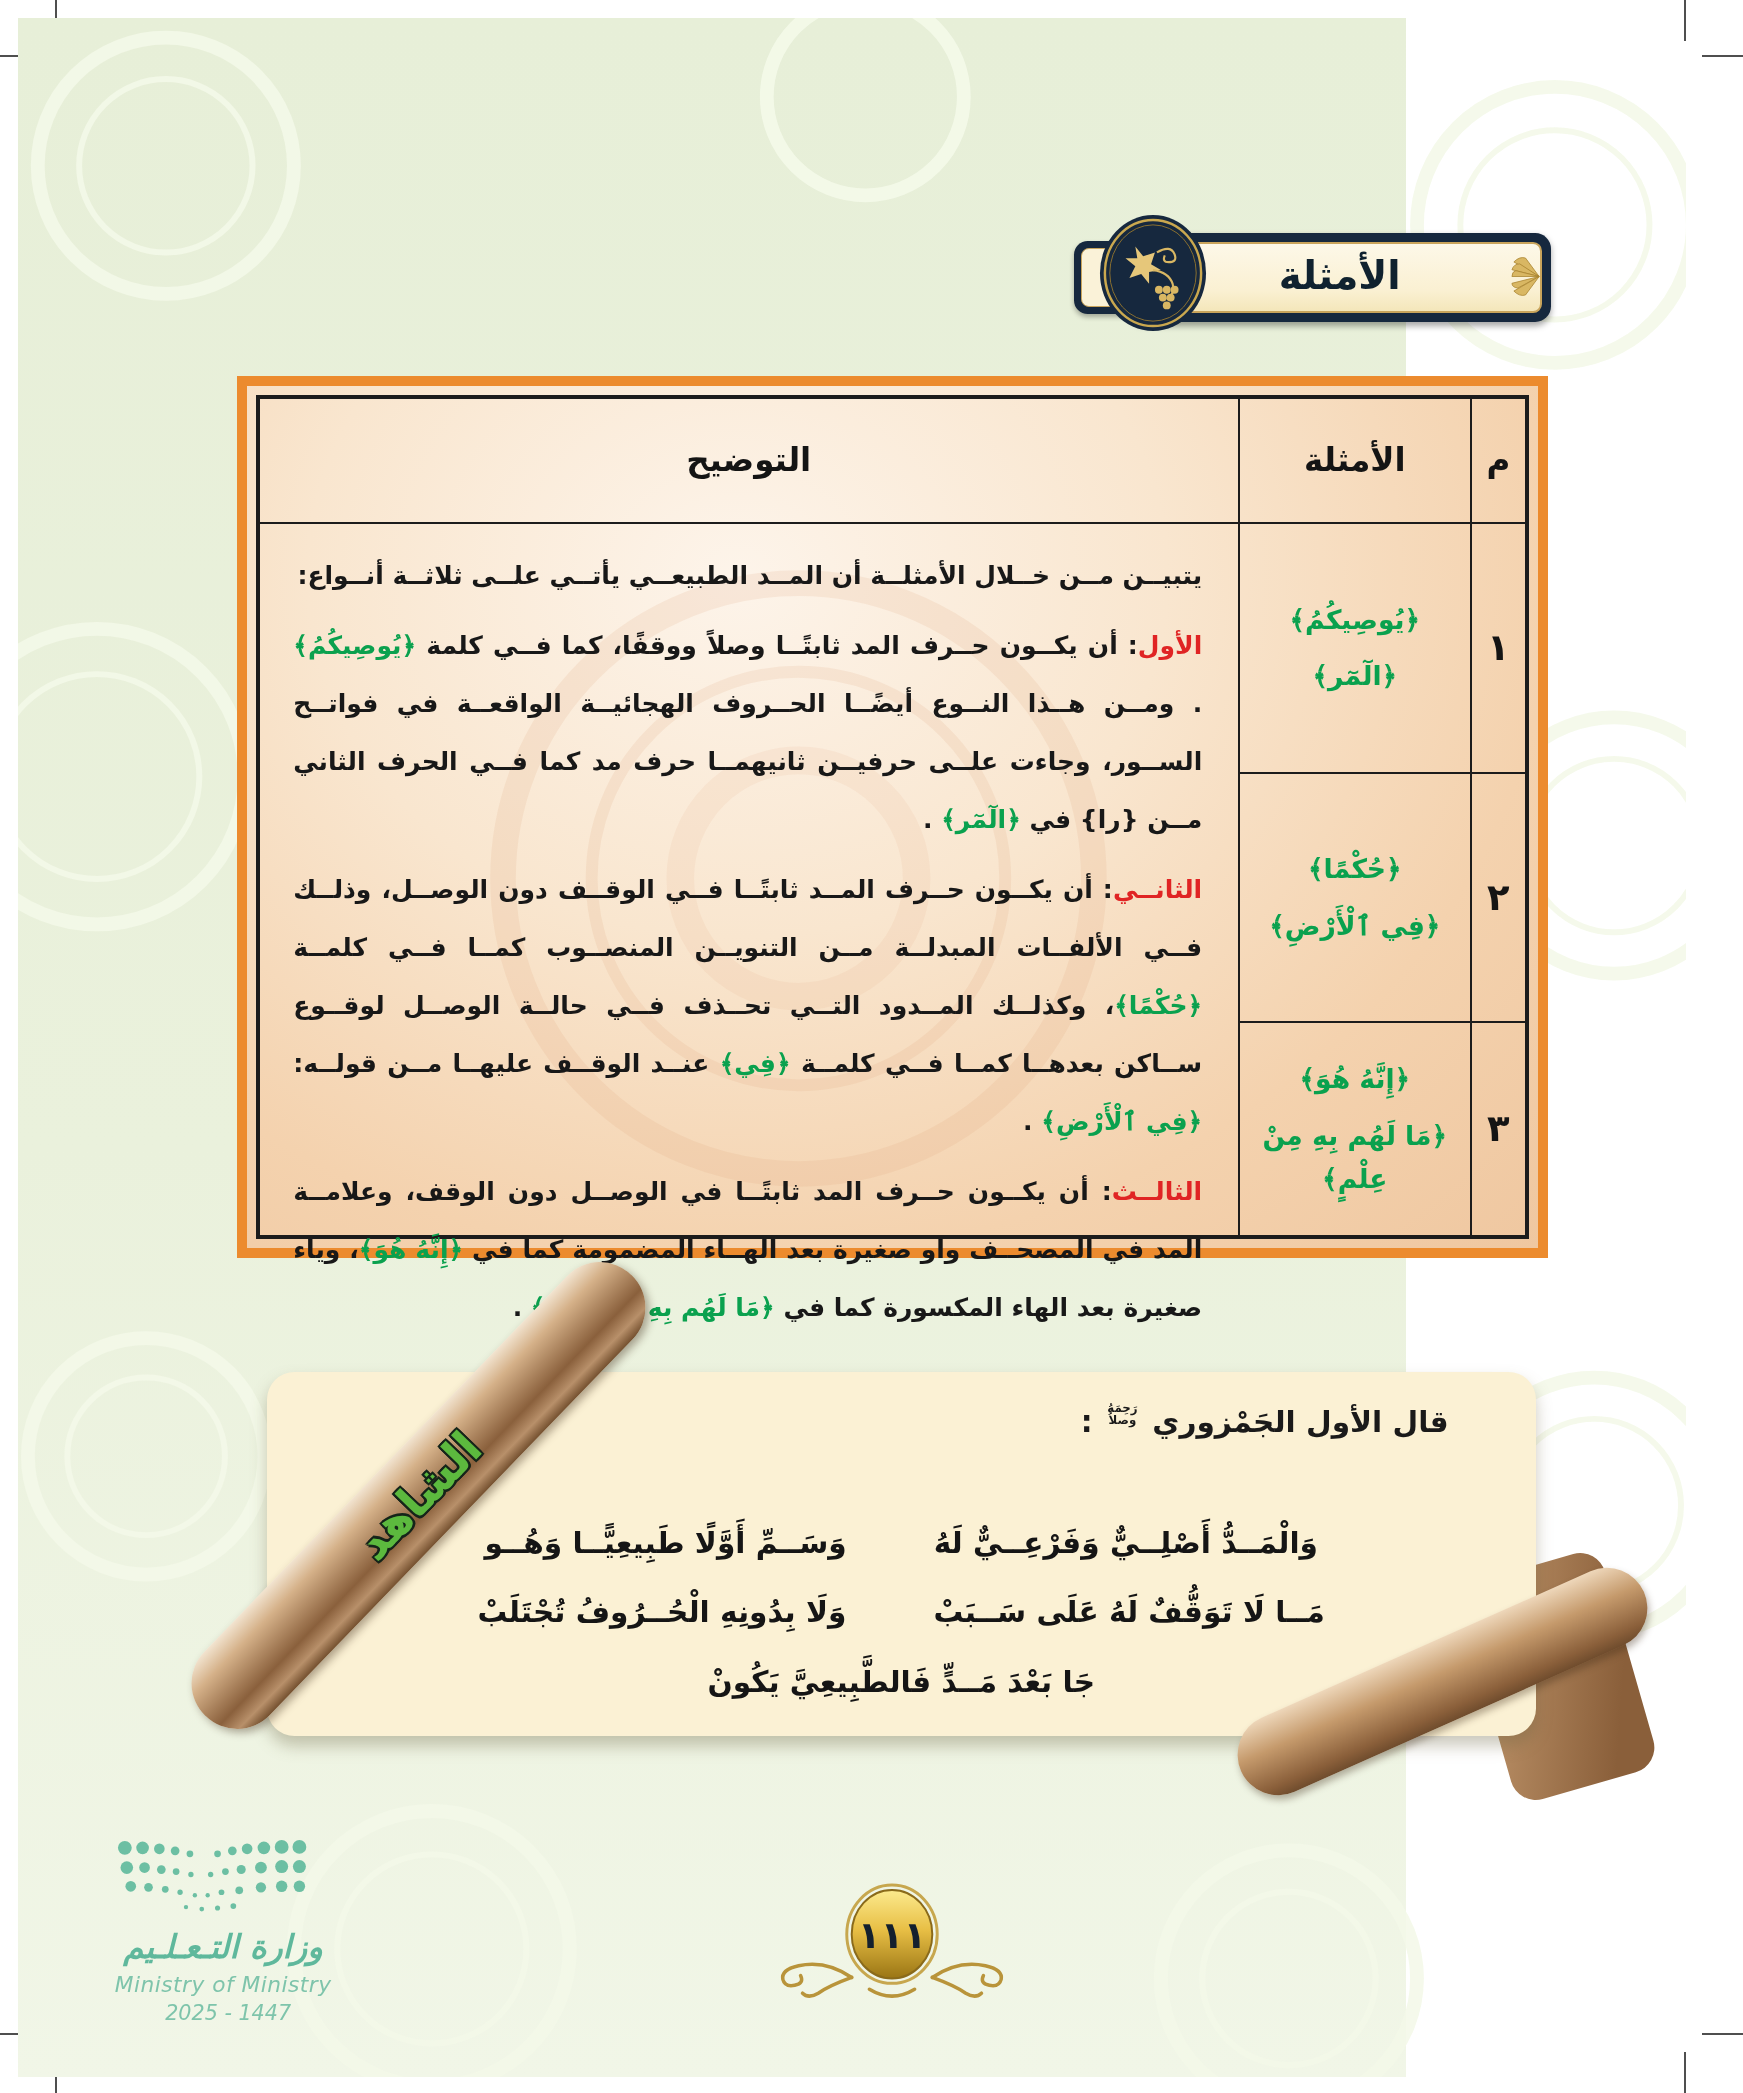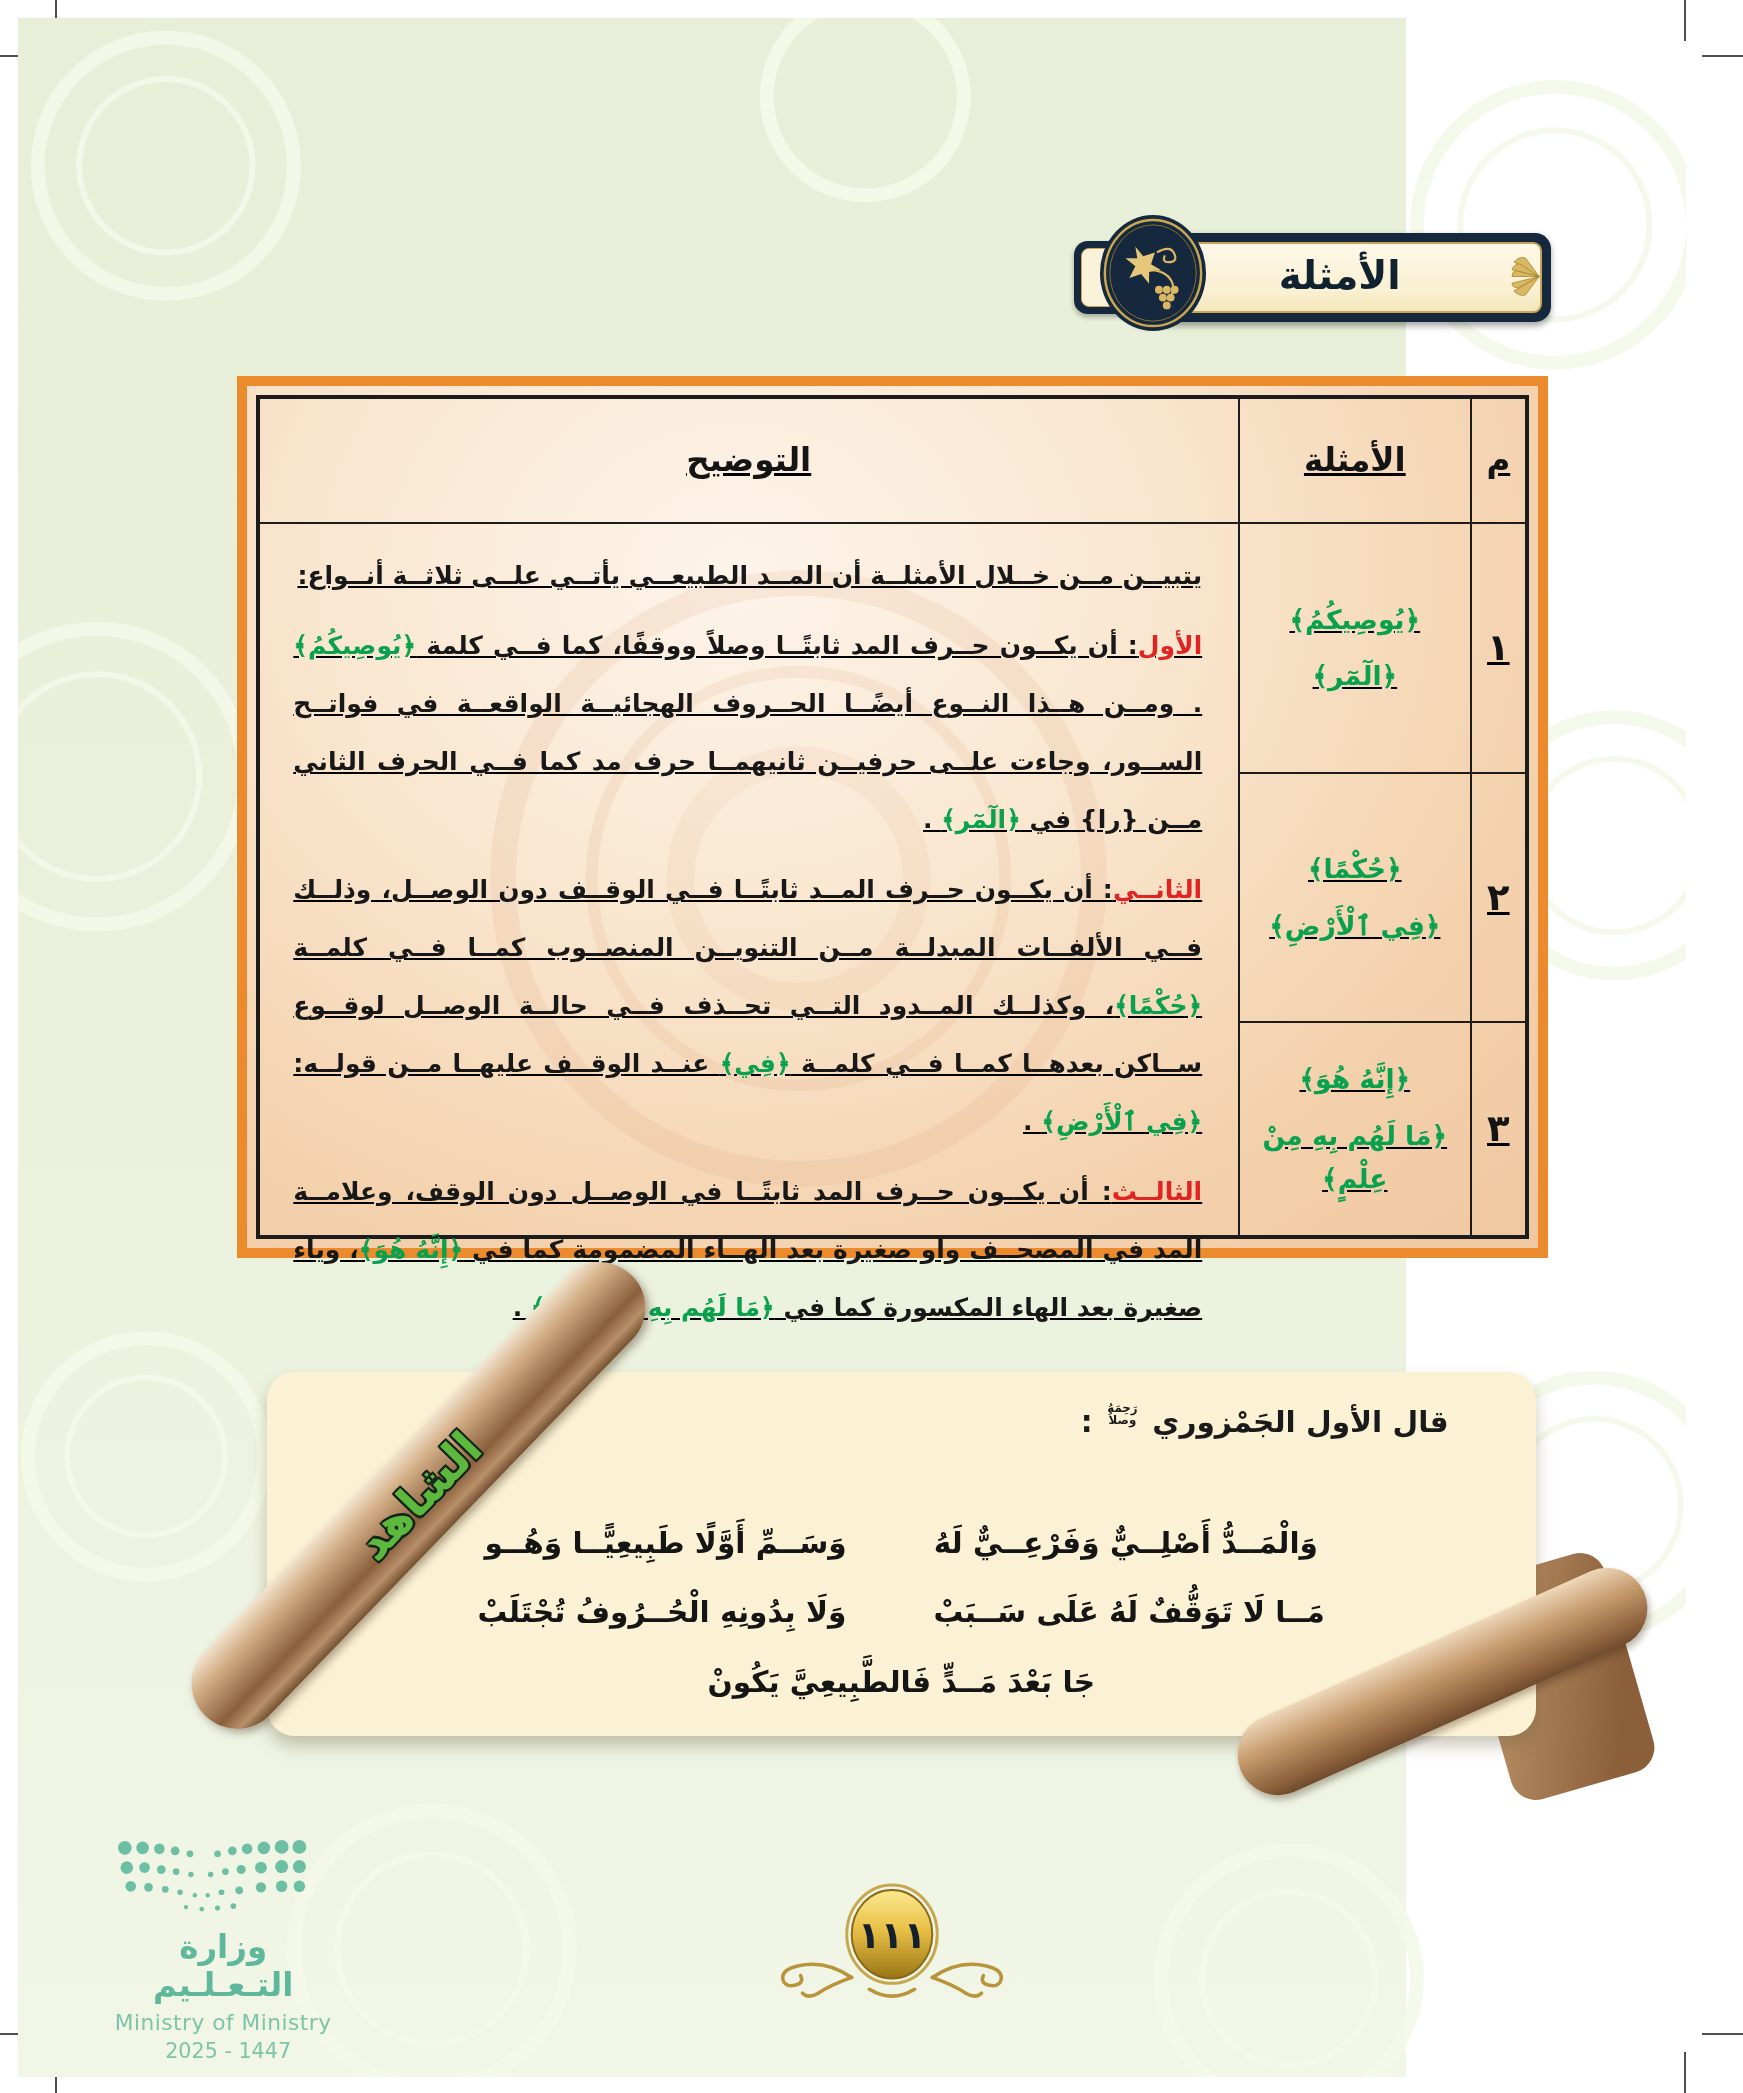--- a/index.html
+++ b/index.html
@@ -31,21 +31,21 @@
   .table-frame{
     position:absolute;left:219px;top:358px;width:1311px;height:882px;box-sizing:border-box;
     border:10.8px solid #ec8b2e;padding:8.9px;
     background:radial-gradient(ellipse at 38% 22%, #fdf4ea 0%, #f9e6cf 38%, #f4d2ae 72%, #efc7a0 100%);
   }
   .tbl-watermark{position:absolute;left:0;top:0;pointer-events:none;}
   .tbl{
     position:relative;width:100%;height:100%;display:grid;
     grid-template-columns:1fr 232px 55px;
     grid-template-rows:125px 250px 249px 1fr;
-    border:3px solid #1c1c1c;box-sizing:border-box;direction:ltr;text-decoration:underline;
+    border:3px solid #1c1c1c;box-sizing:border-box;direction:ltr;
   }
   .cell{border:1.5px solid #1c1c1c;box-sizing:border-box;display:flex;align-items:center;justify-content:center;}
   .cell.head{font-size:32.5px;font-weight:bold;color:#141414;}
   .exp-cell{grid-column:1;grid-row:2 / span 3;display:block;padding:11.8px 23.6px 0 21.7px;direction:rtl;}
   .exp-cell p{margin:12px;font-size:25px;font-weight:bold;color:#181818;line-height:58px;text-align:justify;}
   .lbl-red{color:#e02424;}
   .quran{color:#0aa14e;}
   .ex-cell{flex-direction:column;gap:13.8px;direction:rtl;padding:5.9px 5.9px;}
   .ex-line{font-size:26.6px;font-weight:bold;color:#0aa14e;text-align:center;line-height:43px;}
   .num-cell{font-size:37px;font-weight:bold;color:#141414;direction:rtl;}
@@ -74,21 +74,21 @@
   .ribbon-label{font-size:46px;font-weight:bold;color:#5cb93e;direction:rtl;
     text-shadow:-2px 0 #16251a,2px 0 #16251a,0 -2px #16251a,0 2px #16251a,
       -2px -2px #16251a,2px 2px #16251a,-2px 2px #16251a,2px -2px #16251a;}
   .ribbon-tail{
     position:absolute;left:1204px;top:1623px;width:441px;height:81px;border-radius:41px;z-index:3;
     transform:rotate(-24deg);
     background:linear-gradient(to bottom,#eed7ba 0%,#c59a6c 40%,#8a5f3a 85%,#6f4c2d 100%);
     box-shadow:0 4.9px 7.9px rgba(60,40,20,.35);
   }
   
-  .ministry{position:absolute;left:95px;top:1818px;width:221px;}
+  .ministry{position:absolute;left:95px;top:1818px;width:221px;font-style:italic;}
   .ministry-name{margin-top:11.8px;font-size:32.5px;font-weight:bold;color:#5fb89c;direction:rtl;text-align:center;}
   .ministry-en{margin-top:5.9px;font-size:21.7px;color:#7ec4ab;text-align:center;letter-spacing:0.5px;}
   .ministry-years{margin-top:3.9px;font-size:20.7px;color:#7ec4ab;text-align:center;padding-left:9.9px;}
   .pagenum-wrap{position:absolute;left:757px;top:1865px;width:234px;height:124px;}
   .pagenum{position:absolute;left:0;top:0;width:234px;height:124px;}
 </style>
 </head>
 <body>
 
 <div class="crop" style="left:55px;top:0;width:2px;height:41px;"></div>

